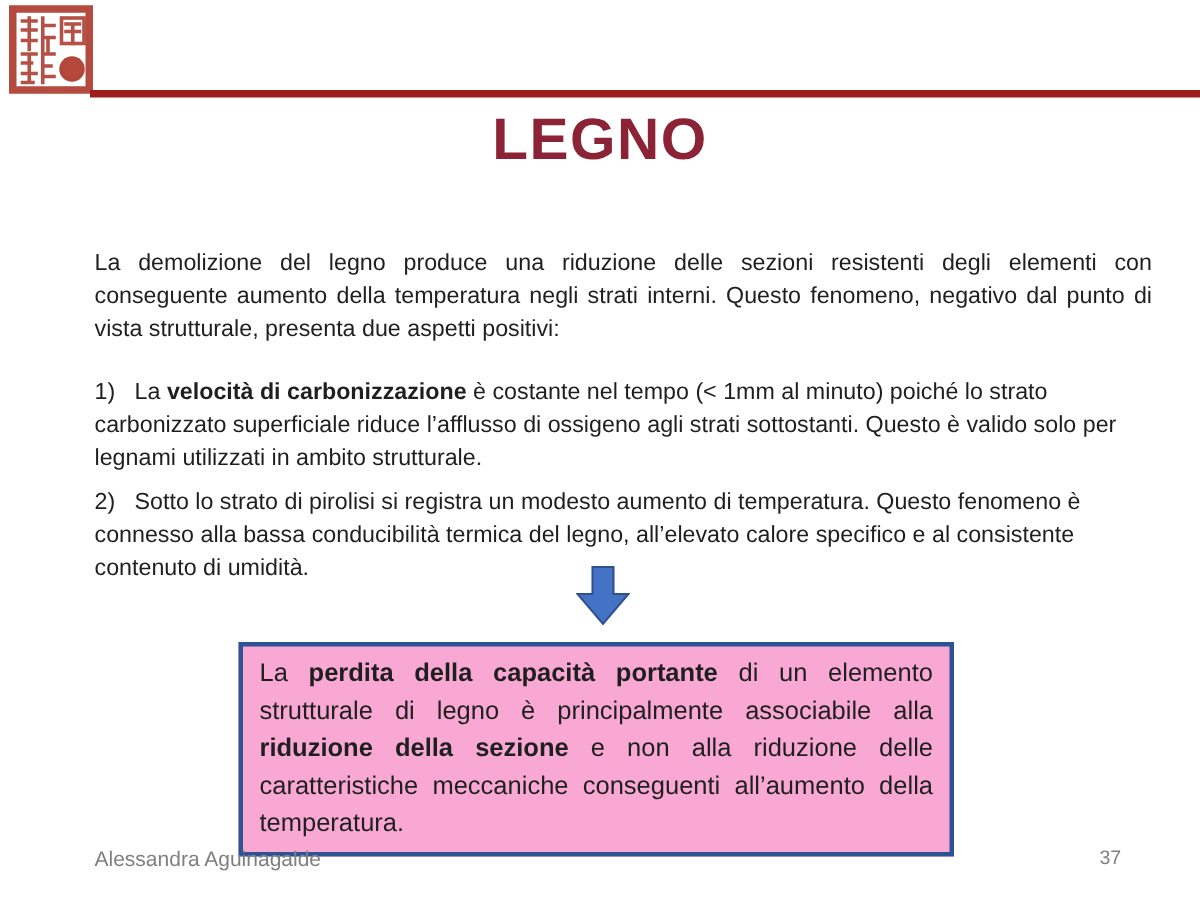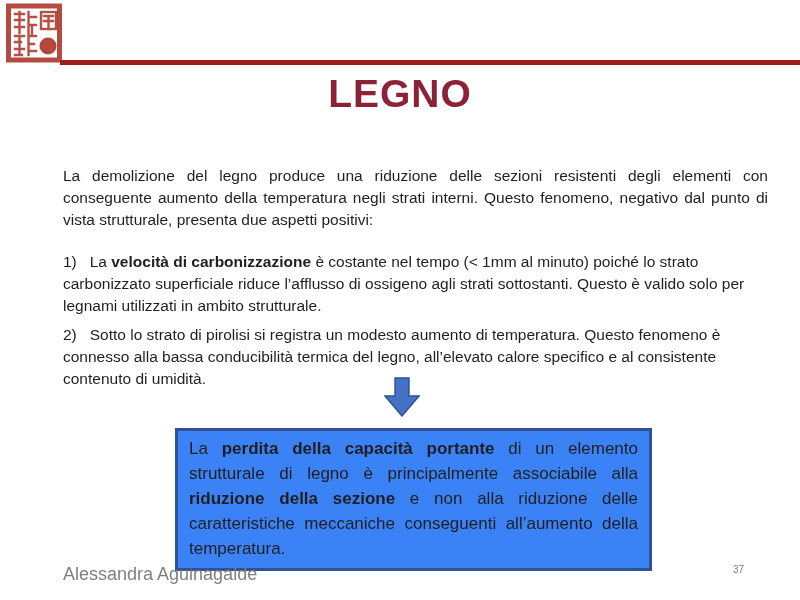--- a/index.html
+++ b/index.html
@@ -45,44 +45,44 @@
   .item1  { top: 235px; }
   .item2  { top: 308px; }
   .b { font-weight: bold; }
   .down-arrow {
     position: absolute;
     left: 384px; top: 377px;
     width: 36px; height: 40px;
   }
   .highlight-box {
     position: absolute;
-    left: 175px; top: 428px;
+    left: 159px; top: 428px;
     width: 477px;
     box-sizing: border-box;
     border: 3px solid var(--box-border, #2E5395);
     padding: 5px 11px 7px 11px;
-    background: #3b82f6;
+    background: #f9a8d4;
   }
   .highlight-box p {
     margin: 0;
     font-size: 17px;
     line-height: 25px;
     text-align: justify;
     color: var(--body-text, #1f1f1f);
   }
   .footer-author {
     position: absolute;
     left: 63px; top: 564px;
-    font-size: 18px;
+    font-size: 14px;
     color: var(--footer-gray, #808080);
   }
   .footer-page {
     position: absolute;
     left: 733px; top: 564px;
-    font-size: 10px;
+    font-size: 13px;
     color: var(--footer-gray, #808080);
   }
 </style>
 </head>
 <body>
 
 <div class="slide">
 
   <svg class="seal" viewBox="0 0 58 60" aria-hidden="true">
     <rect x="3.5" y="3" width="51" height="54" fill="none" stroke="#A93226" stroke-width="5" opacity="0.88"></rect>

